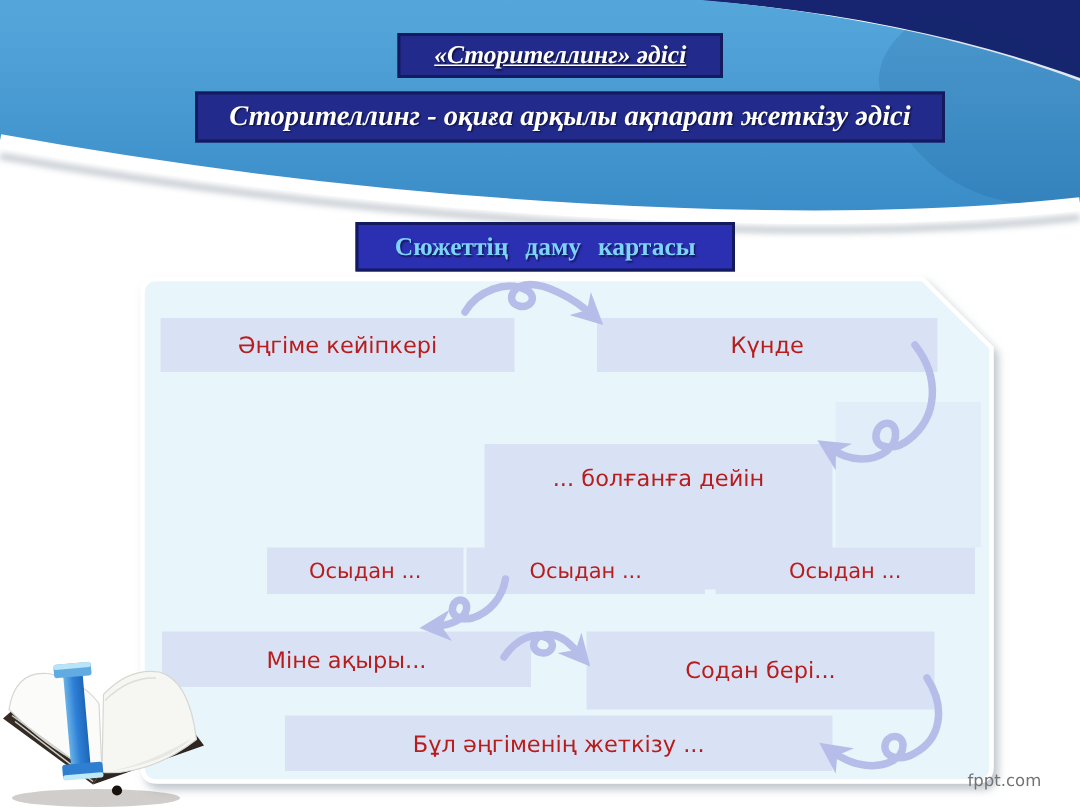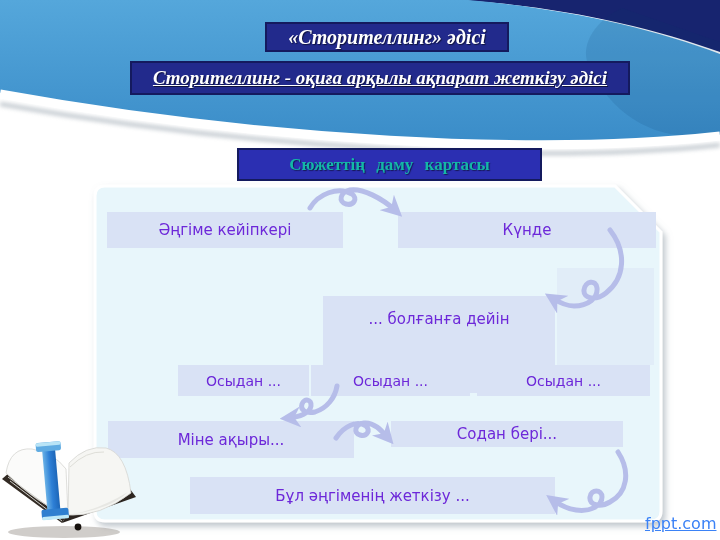--- a/index.html
+++ b/index.html
@@ -9,55 +9,55 @@
 
   
   #header-svg{left:0;top:0;width:720px;height:170px;}
 
   .banner{
     position:absolute;display:flex;align-items:center;justify-content:center;
     background:#222a8c;border:2px solid #141a5e;box-sizing:border-box;
     color:#ffffff;font-family:"Liberation Serif",serif;font-weight:bold;font-style:italic;
     text-shadow:1px 1px 1px rgba(0,0,0,.55);white-space:nowrap;
   }
-  #title-banner{left:265px;top:22px;width:244px;height:30px;font-size:20px;}
-  #subtitle-banner{left:130px;top:61px;width:500px;height:34px;font-size:19px;text-decoration:underline;}
+  #title-banner{left:265px;top:22px;width:217px;height:30px;font-size:17px;text-decoration:underline;}
+  #subtitle-banner{left:130px;top:61px;width:500px;height:34px;font-size:19px;}
   #map-title{
-    position:absolute;left:237px;top:148px;width:305px;height:33px;
+    position:absolute;left:237px;top:148px;width:253px;height:33px;
     display:flex;align-items:center;justify-content:center;
     background:#2b2fb2;border:2px solid #141a5e;box-sizing:border-box;
-    color:#14b8a6;font-family:"Liberation Serif",serif;font-weight:bold;
+    color:#7dd3fc;font-family:"Liberation Serif",serif;font-weight:bold;
     font-size:17px;word-spacing:7px;text-shadow:1px 1px 1px rgba(0,0,0,.5);white-space:nowrap;
   }
 
   
   #panel-svg{left:85px;top:176px;width:590px;height:360px;}
 
   .dbox{
-    position:absolute;background:#d9e2f5;color:#6d28d9;
+    position:absolute;background:#d9e2f5;color:#b91c1c;
     display:flex;align-items:center;justify-content:center;
     font-size:15px;white-space:nowrap;z-index:3;
   }
   #box-hero   {left:107px;top:212px;width:236px;height:36px;}
-  #box-kunde  {left:398px;top:212px;width:258px;height:36px;}
+  #box-kunde  {left:398px;top:212px;width:227px;height:36px;}
   #box-until  {left:323px;top:268px;width:232px;height:97px;align-items:flex-start;padding-top:0;margin-top:28px;}
   #box-until span{margin-top:14px;}
   #box-placeholder{left:557px;top:268px;width:97px;height:97px;background:rgba(217,226,245,.45);}
   #box-osydan-1{left:178px;top:365px;width:131px;height:31px;font-size:14px;}
   #box-osydan-2{left:311px;top:365px;width:159px;height:31px;font-size:14px;}
   #box-osydan-3{left:477px;top:365px;width:173px;height:31px;font-size:14px;}
   #box-mine-aqyry{left:108px;top:421px;width:246px;height:37px;}
-  #box-sodan-beri{left:391px;top:421px;width:232px;height:26px;}
+  #box-sodan-beri{left:391px;top:421px;width:232px;height:52px;}
   #box-moral  {left:190px;top:477px;width:365px;height:37px;}
 
   #arrows-svg{left:0;top:0;width:720px;height:540px;z-index:4;pointer-events:none;}
   #book-svg{left:0;top:423px;width:140px;height:117px;z-index:5;}
 
   #fppt-watermark{
-    position:absolute;left:645px;top:514px;color:#3b82f6;font-size:16px;z-index:6;text-decoration:underline;
+    position:absolute;left:645px;top:514px;color:#737373;font-size:11px;z-index:6;
   }
 </style>
 </head>
 <body>
 
 <svg id="header-svg" class="abs" viewBox="0 0 720 170" xmlns="http://www.w3.org/2000/svg">
   <defs>
     <linearGradient id="blueGrad" x1="0" y1="0" x2="0" y2="1">
       <stop offset="0" stop-color="#55a7db"></stop>
       <stop offset="1" stop-color="#3a8cc8"></stop>

